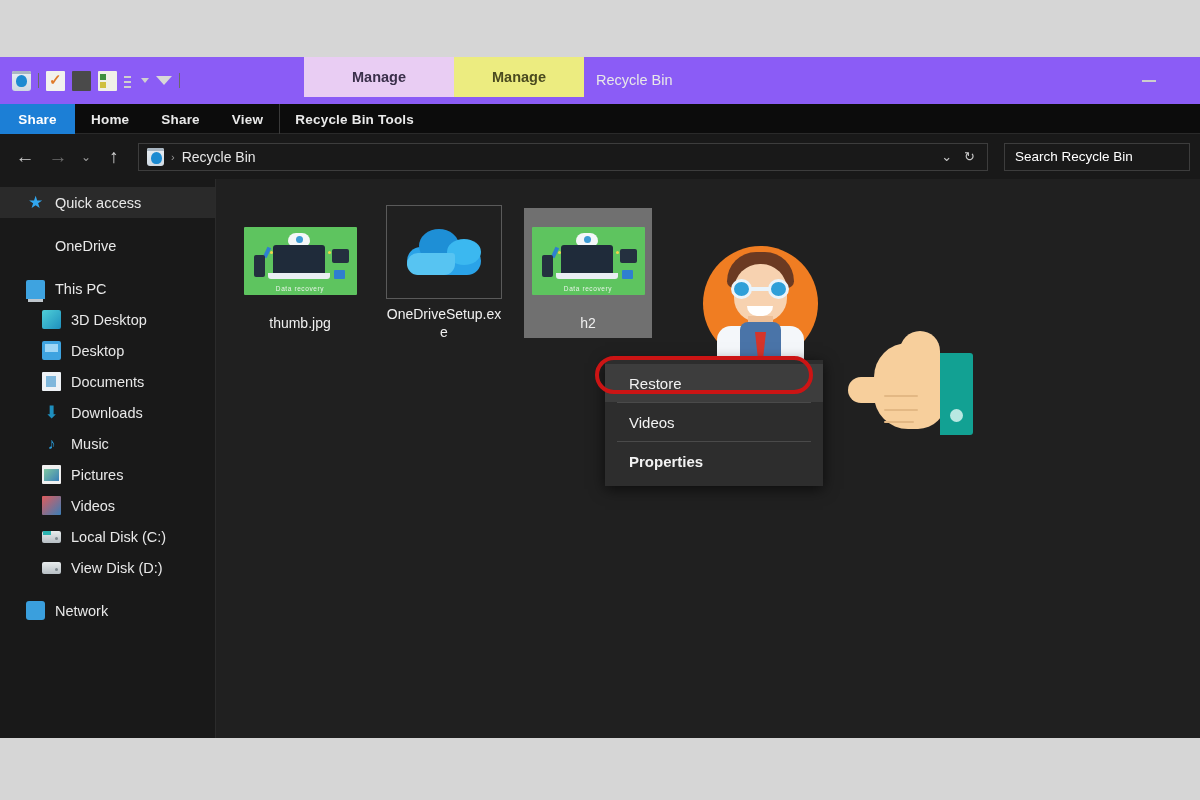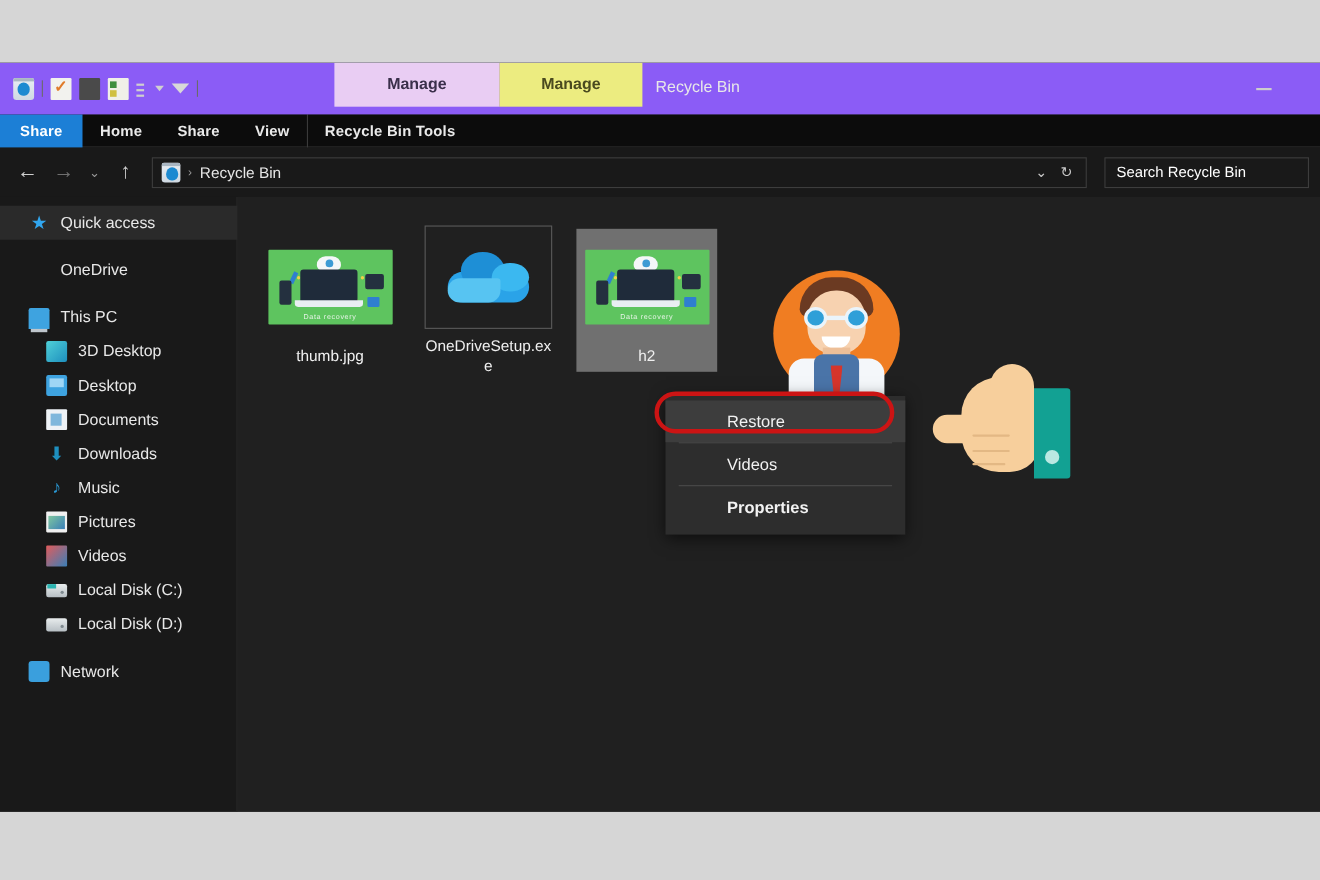--- a/index.html
+++ b/index.html
@@ -168,21 +168,21 @@
   .od-cloud .b2 { position:absolute; left:12px; top:0; width:40px; height:34px;
                   background:#1e8fd6; border-radius:50%; }
   .od-cloud .b3 { position:absolute; left:40px; top:10px; width:34px; height:26px;
                   background:#3bb8f0; border-radius:50%; }
   .od-cloud .b4 { position:absolute; left:0; bottom:0; width:48px; height:22px;
                   background:#57c4f2; border-radius:11px 3px 11px 11px; }
 
   
   .ctxmenu { position:absolute; left:605px; top:303px; width:218px; background:#2d2d2d;
              box-shadow:0 3px 14px rgba(0,0,0,.65); padding:4px 0 6px 0; }
-  .mi { height:38px; display:flex; align-items:center; padding-left:56px; color:#f2f2f2; font-size:15px; }
+  .mi { height:38px; display:flex; align-items:center; padding-left:24px; color:#f2f2f2; font-size:15px; }
   .mi.bold { font-weight:bold; }
   .mi.hl { background:#3d3d3d; }
   .msep { height:1px; background:#4a4a4a; margin:0 12px; }
   .hlring { position:absolute; left:-10px; top:-8px; width:218px; height:38px;
             border:4px solid #cc1414; border-radius:20px; pointer-events:none; }
   .hlring-wrap { position:relative; }
 
   
   .avatar { position:absolute; left:703px; top:189px; width:115px; height:115px; }
   .av-circ { position:absolute; inset:0; background:#f07d22; border-radius:50%; }
@@ -344,21 +344,21 @@
         <div class="navitem indent">
           <span class="ni">
               <span class="g-disk c" style="position:absolute;left:0;right:0;"></span>
             </span>
           <span>Local Disk (C:)</span>
         </div>
         <div class="navitem indent">
           <span class="ni">
               <span class="g-disk" style="position:absolute;left:0;right:0;"></span>
             </span>
-          <span>Local Disk (D:)</span>
+          <span>View Disk (D:)</span>
         </div>
         <div class="gap"></div>
         <div class="navitem">
           <span class="ni g-net"></span>
           <span>Network</span>
         </div>
       </div>
 
       <div class="content">
         <div class="files">

